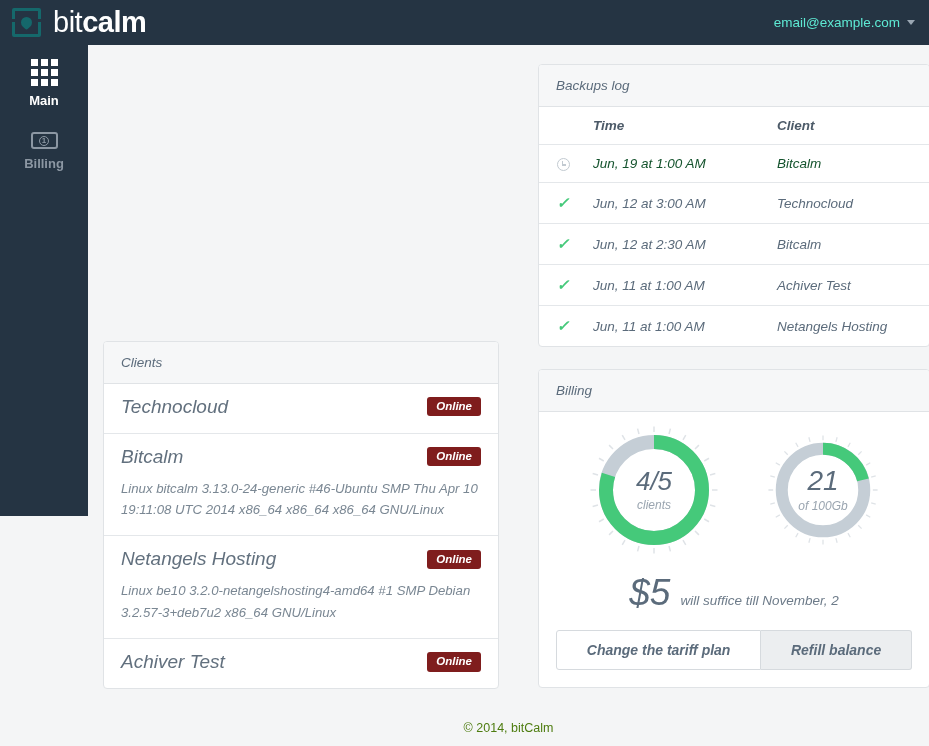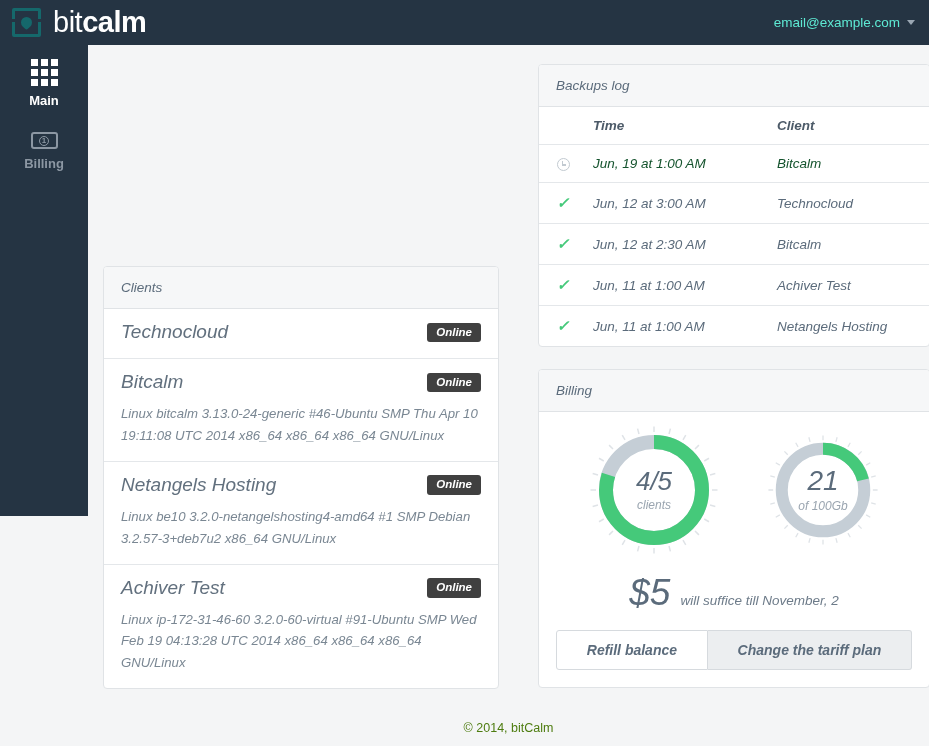--- a/index.html
+++ b/index.html
@@ -82,21 +82,21 @@
     background: #f6f7f8; border-bottom: 1px solid #e0e3e6;
     padding: 13px 17px; font-size: 13.5px; color: #5b6b7b;
   }
 
   
   .client-row { border-bottom: 1px solid #e4e7ea; padding: 12px 17px 15px; }
   .client-row:last-child { border-bottom: none; }
   .client-top { display: flex; align-items: center; justify-content: space-between; }
   .client-name { font-size: 19px; color: #62707e; font-weight: 400; }
   .badge {
-    background: #404040; color: #fff; font-size: 11.5px; font-weight: bold;
+    background: #7f1d1d; color: #fff; font-size: 11.5px; font-weight: bold;
     padding: 4px 9px; border-radius: 3px; line-height: 1;
   }
   .client-desc {
     margin-top: 10px; font-size: 13.2px; color: #7a8793; line-height: 1.62;
   }
 
   
   .bk-table { width: 100%; border-collapse: collapse; table-layout: fixed; }
   .bk-table th {
     text-align: left; font-size: 13.5px; color: #4c5a68; font-weight: bold;
@@ -225,21 +225,20 @@
               <span class="badge">Online</span>
             </div>
             <div class="client-desc">Linux be10 3.2.0-netangelshosting4-amd64 #1 SMP Debian 3.2.57-3+deb7u2 x86_64 GNU/Linux</div>
           </div>
 
           <div class="client-row">
             <div class="client-top">
               <span class="client-name">Achiver Test</span>
               <span class="badge">Online</span>
             </div>
-            <div class="client-desc">Linux ip-172-31-46-60 3.2.0-60-virtual #91-Ubuntu SMP Wed Feb 19 04:13:28 UTC 2014 x86_64 x86_64 x86_64 GNU/Linux</div>
           </div>
         </div>
       </div>
 
       <div class="col-right">
 
         <div class="card">
           <div class="card-header">Backups log</div>
           <table class="bk-table">
             <thead>
@@ -359,22 +358,22 @@
               </div>
 
             </div>
 
             <div class="balance-row">
               <span class="balance-amount">$5</span>
               <span class="balance-note">will suffice till November, 2</span>
             </div>
 
             <div class="btn-group">
+              <div class="btn">Change the tariff plan</div>
               <div class="btn">Refill balance</div>
-              <div class="btn">Change the tariff plan</div>
             </div>
           </div>
         </div>
 
         <div style="height:1px"></div>
       </div>
     </div>
 
     <div class="footer">
       <div class="copyright">© 2014, bitCalm</div>

